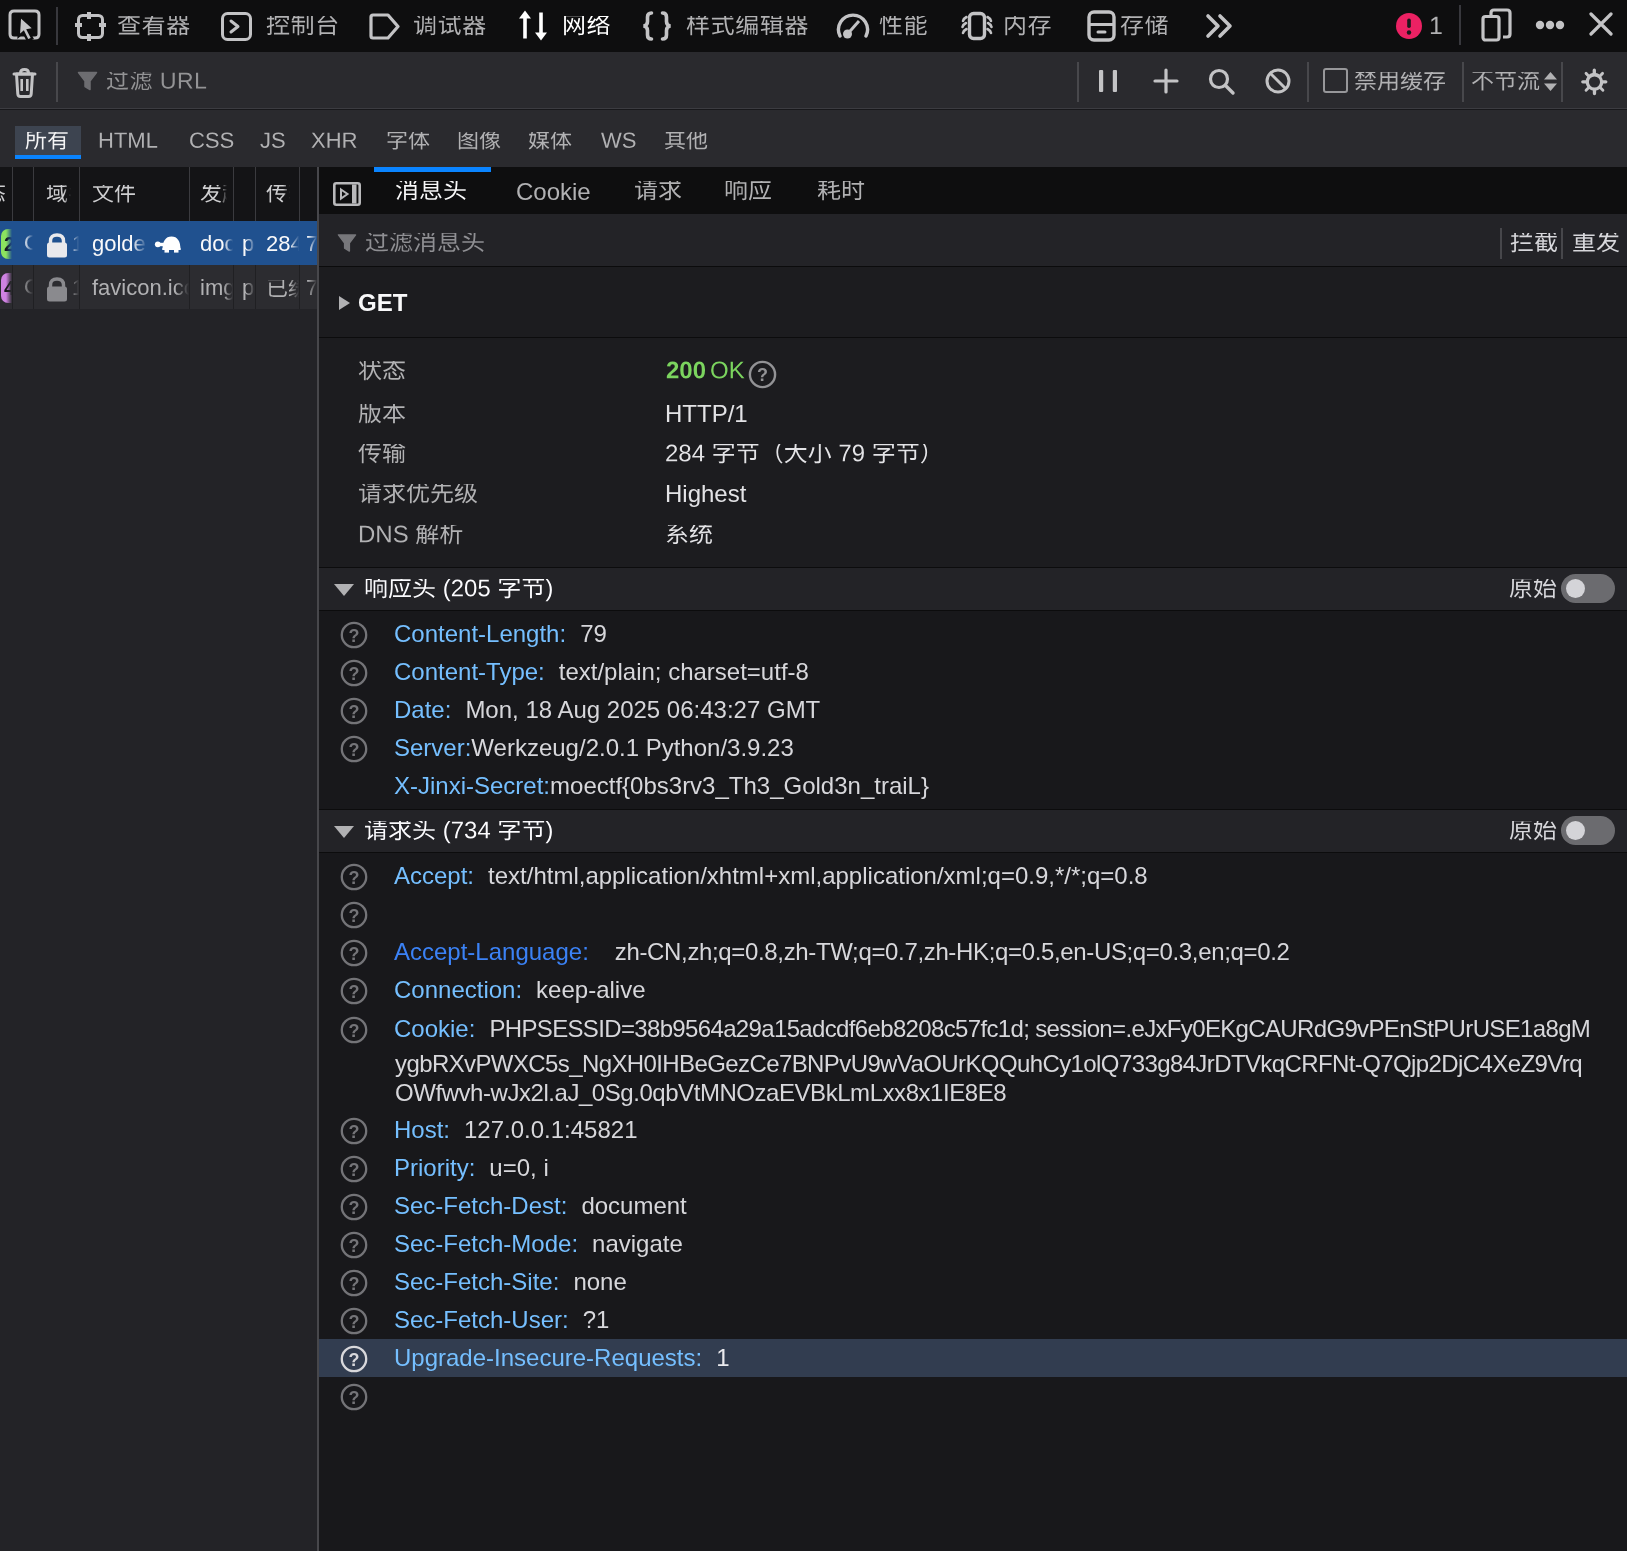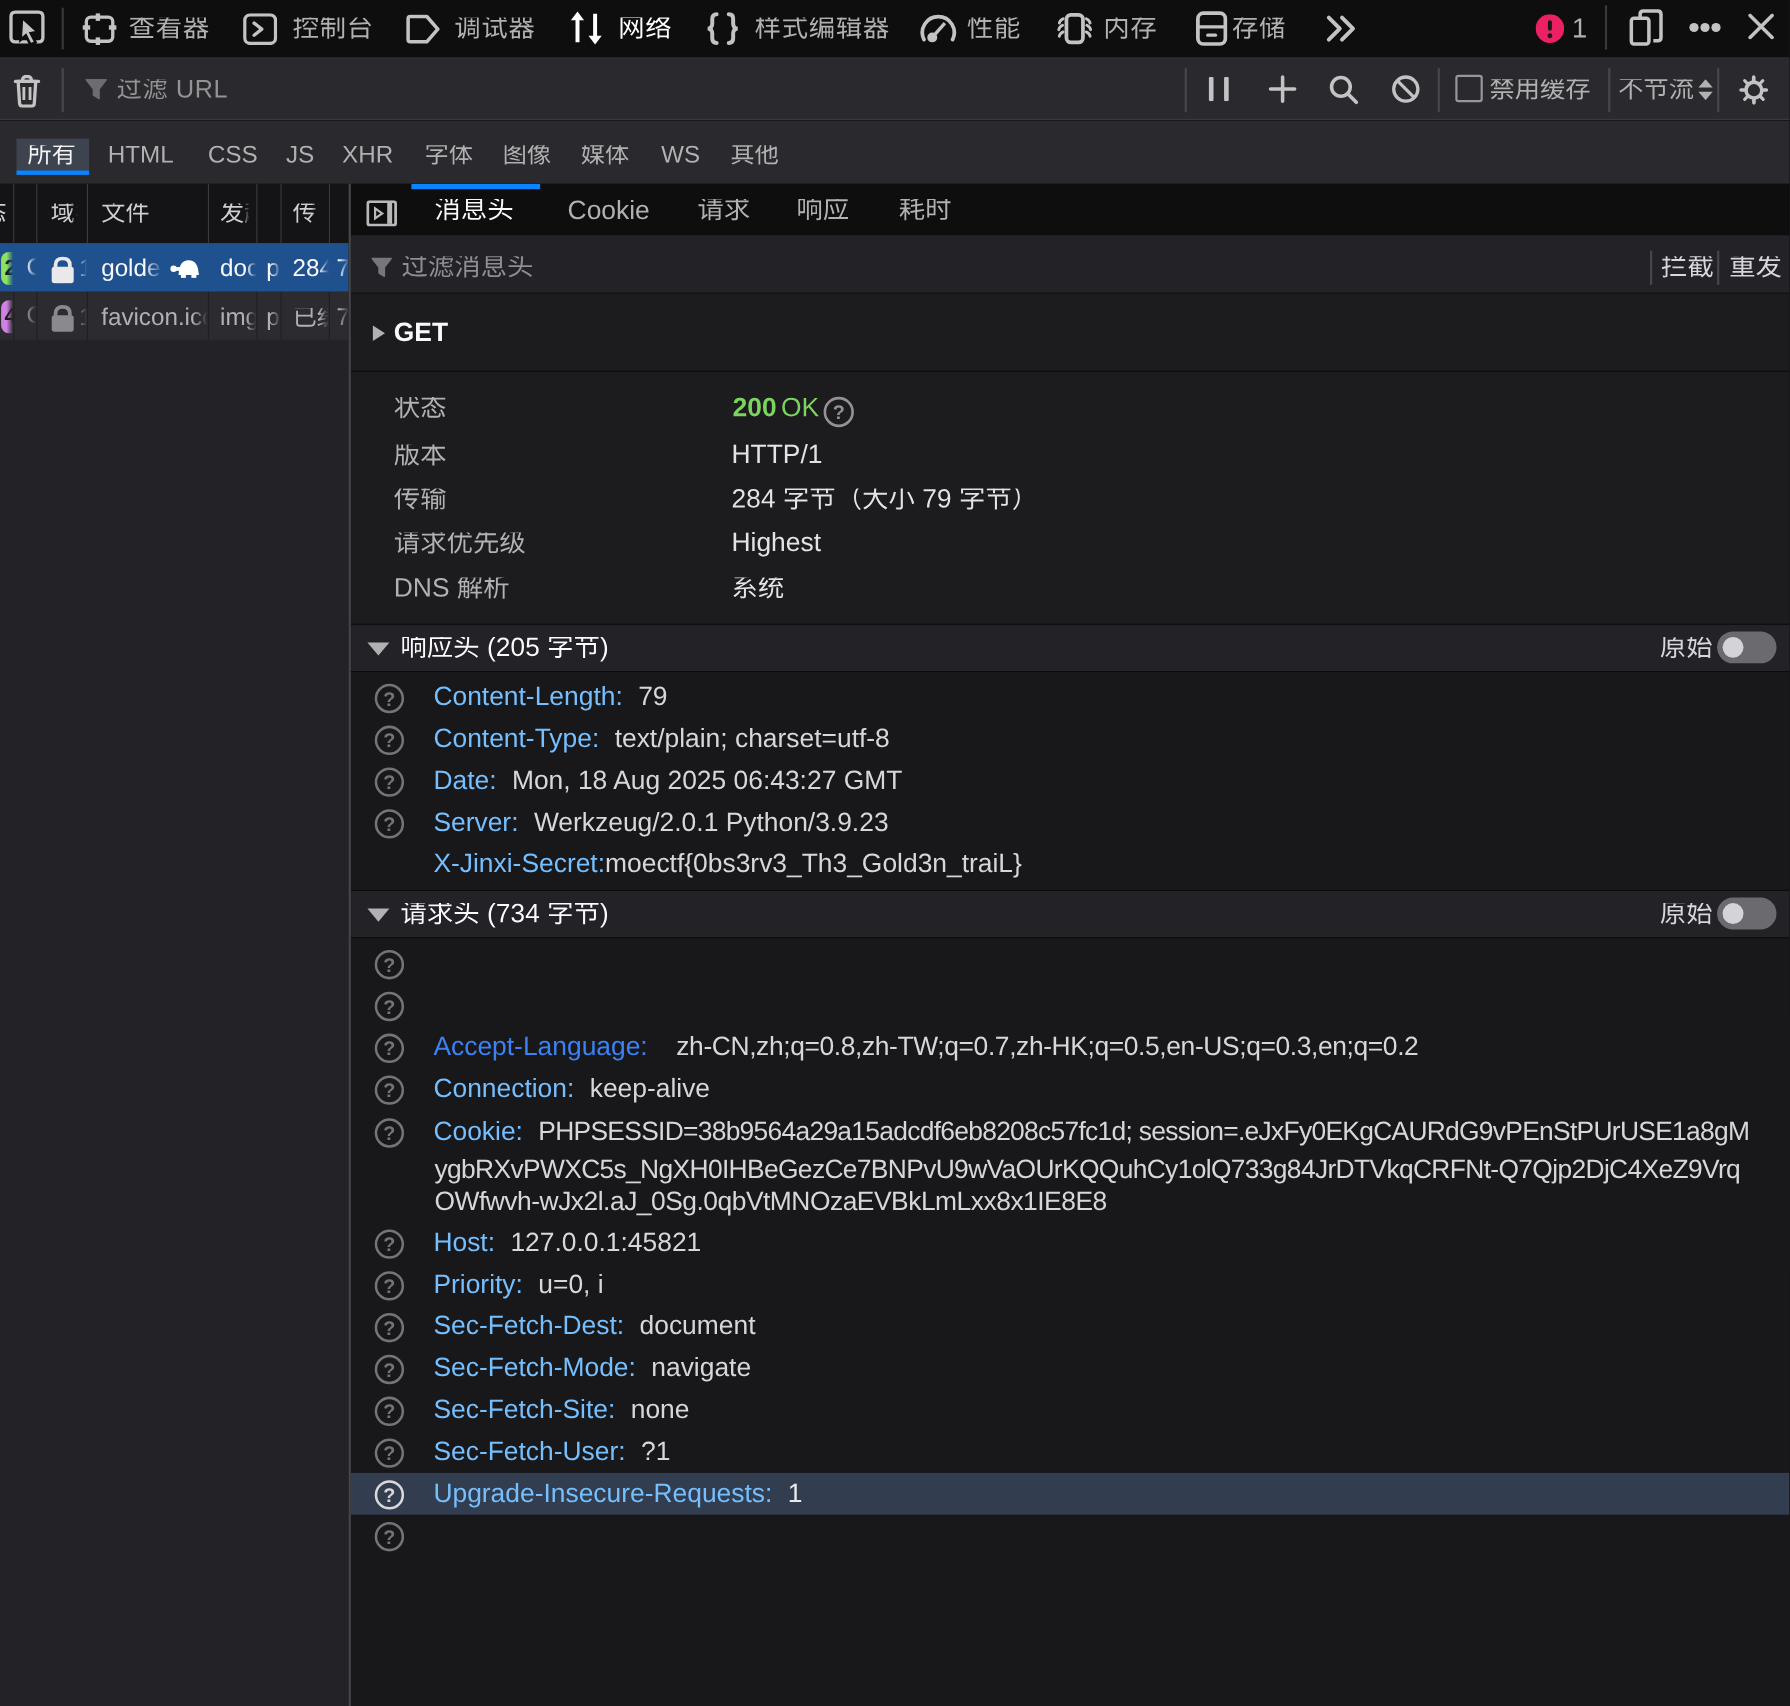--- a/index.html
+++ b/index.html
@@ -688,21 +688,21 @@
       <div class="abs" style="left:75px;top:491px;font-size:24px"><span style="color:#75bfff">Content-Type:</span><span style="color:#d7d7db;margin-left:14px;letter-spacing:0.00px">text/plain; charset=utf-8</span></div>
 <svg class="abs" style="left:21px;top:530px" width="28" height="28" viewBox="0 0 28 28">
 <circle cx="14" cy="14" r="12.2" fill="none" stroke="#747478" stroke-width="2.3"></circle>
 <text x="14" y="20.5" text-anchor="middle" font-family="Liberation Sans" font-size="18" font-weight="bold" fill="#747478">?</text>
       </svg>
       <div class="abs" style="left:75px;top:529px;font-size:24px"><span style="color:#75bfff">Date:</span><span style="color:#d7d7db;margin-left:14px;letter-spacing:0.00px">Mon, 18 Aug 2025 06:43:27 GMT</span></div>
 <svg class="abs" style="left:21px;top:568px" width="28" height="28" viewBox="0 0 28 28">
 <circle cx="14" cy="14" r="12.2" fill="none" stroke="#747478" stroke-width="2.3"></circle>
 <text x="14" y="20.5" text-anchor="middle" font-family="Liberation Sans" font-size="18" font-weight="bold" fill="#747478">?</text>
       </svg>
-      <div class="abs" style="left:75px;top:567px;font-size:24px"><span style="color:#75bfff">Server:</span><span style="color:#d7d7db;margin-left:14px;letter-spacing:0.00px">Werkzeug/2.0.1 Python/3.9.23</span></div>
+      <div class="abs" style="left:75px;top:567px;font-size:24px"><span style="color:#75bfff">Server:</span><span style="color:#d7d7db;letter-spacing:0.00px">Werkzeug/2.0.1 Python/3.9.23</span></div>
 <div class="abs" style="left:75px;top:605px;font-size:24px"><span style="color:#75bfff">X-Jinxi-Secret:</span><span style="color:#d7d7db;letter-spacing:0.00px">moectf{0bs3rv3_Th3_Gold3n_traiL}</span></div>
 <div class="abs" style="left:0;top:642px;width:1308px;height:44px;background:#232327;border-top:1px solid #0c0c0d;border-bottom:1px solid #0c0c0d;box-sizing:border-box"></div>
       <div class="abs" style="left:15px;top:659px;width:0;height:0;border-top:12px solid #b1b1b3;border-left:10px solid transparent;border-right:10px solid transparent"></div>
       <svg class="abs" style="left:45.0px;top:654.0px;" width="192" height="30">
         <g fill="#fbfbfe">
           <use href="#q63" transform="translate(0.0 17.3) scale(0.024000 -0.024000)"></use>
           <use href="#q64" transform="translate(24.0 17.3) scale(0.024000 -0.024000)"></use>
           <use href="#q62" transform="translate(48.0 17.3) scale(0.024000 -0.024000)"></use>
           <use href="#q96" transform="translate(78.7 17.3) scale(0.011719 -0.011719)"></use>
           <use href="#q91" transform="translate(86.7 17.3) scale(0.011719 -0.011719)"></use>
@@ -718,20 +718,21 @@
           <use href="#q100" transform="translate(0.0 17.3) scale(0.024000 -0.024000)"></use>
           <use href="#q101" transform="translate(24.0 17.3) scale(0.024000 -0.024000)"></use>
         </g>
       </svg>
       <div class="abs" style="left:1242px;top:649px;width:54px;height:29px;background:#6b6b6f;border-radius:15px"></div>
       <div class="abs" style="left:1247px;top:654px;width:19px;height:19px;background:#d4d4d8;border-radius:50%"></div>
 <svg class="abs" style="left:21px;top:696px" width="28" height="28" viewBox="0 0 28 28">
 <circle cx="14" cy="14" r="12.2" fill="none" stroke="#747478" stroke-width="2.3"></circle>
 <text x="14" y="20.5" text-anchor="middle" font-family="Liberation Sans" font-size="18" font-weight="bold" fill="#747478">?</text>
       </svg>
+      <div class="abs" style="left:75px;top:695px;font-size:24px"><span style="color:#75bfff">Accept:</span><span style="color:#d7d7db;margin-left:14px;letter-spacing:0.00px">text/html,application/xhtml+xml,application/xml;q=0.9,*/*;q=0.8</span></div>
 <svg class="abs" style="left:21px;top:734px" width="28" height="28" viewBox="0 0 28 28">
 <circle cx="14" cy="14" r="12.2" fill="none" stroke="#747478" stroke-width="2.3"></circle>
 <text x="14" y="20.5" text-anchor="middle" font-family="Liberation Sans" font-size="18" font-weight="bold" fill="#747478">?</text>
       </svg>
 <svg class="abs" style="left:21px;top:772px" width="28" height="28" viewBox="0 0 28 28">
 <circle cx="14" cy="14" r="12.2" fill="none" stroke="#747478" stroke-width="2.3"></circle>
 <text x="14" y="20.5" text-anchor="middle" font-family="Liberation Sans" font-size="18" font-weight="bold" fill="#747478">?</text>
       </svg>
       <div class="abs" style="left:75px;top:771px;font-size:24px"><span style="color:#3b82f6">Accept-Language:</span><span style="color:#d7d7db;margin-left:26px;letter-spacing:-0.35px">zh-CN,zh;q=0.8,zh-TW;q=0.7,zh-HK;q=0.5,en-US;q=0.3,en;q=0.2</span></div>
 <svg class="abs" style="left:21px;top:810px" width="28" height="28" viewBox="0 0 28 28">

